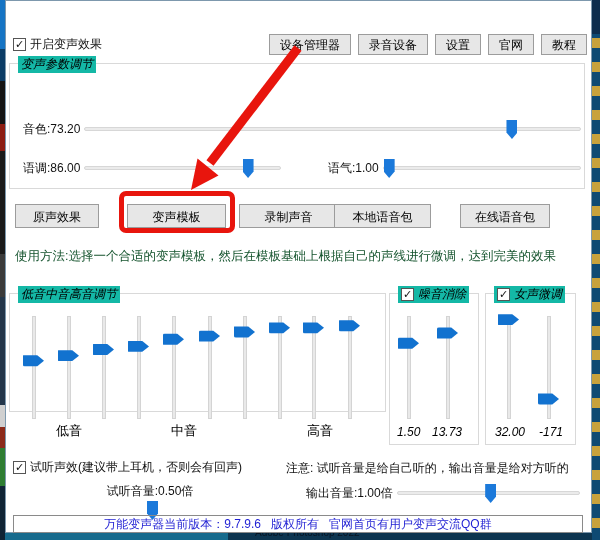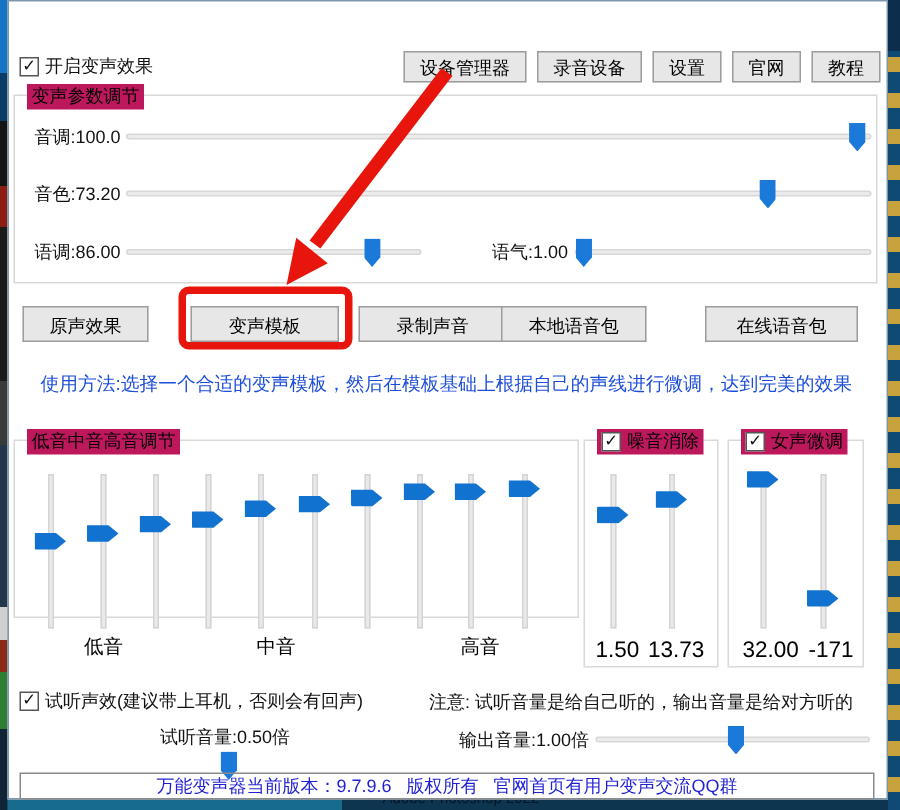--- a/index.html
+++ b/index.html
@@ -29,42 +29,42 @@
 
   .chk { display:inline-flex; align-items:center; gap:4px; }
   .chk .box { width:13px; height:13px; border:1px solid #555; background:#fff; display:inline-flex; align-items:center; justify-content:center; font-size:11px; color:#111; line-height:1; }
 
   .topbar-check { position:absolute; left:7px; top:35px; }
   .topbar-buttons { position:absolute; right:4px; top:33px; display:flex; gap:7px; }
   .btn { background:#e7e7e7; border:1px solid #9c9c9c; padding:2px 10px; font-size:12px; color:#000; text-align:center; line-height:16px; }
   .topbar-buttons .btn { height:21px; }
 
   .groupbox { position:absolute; border:1px solid #d9d9d9; }
-  .groupbox .gb-label { position:absolute; top:-8px; left:8px; background:#be185d; padding:0 3px; font-size:12px; color:#000; }
+  .groupbox .gb-label { position:absolute; top:-8px; left:8px; background:#14b8a6; padding:0 3px; font-size:12px; color:#000;font-style:italic; }
 
   
   .hrow { position:absolute; display:flex; align-items:center; height:20px; }
   .hlabel { white-space:nowrap; margin-right:4px; }
   .hslider { position:relative; height:20px; }
   .htrack { position:absolute; left:0; right:0; top:8px; height:4px; background:#ebebeb; border:1px solid #d7d7d7; border-radius:2px; }
   .hthumb { position:absolute; top:1px; width:11px; height:19px; margin-left:-5px; background:#1b79da;
     clip-path:polygon(0 0,100% 0,100% 66%,50% 100%,0 66%); }
 
   
   .vslider { position:absolute; width:24px; }
   .vtrack { position:absolute; left:50%; top:0; bottom:0; width:4px; margin-left:-2px; background:#e9e9e9; border:1px solid #d4d4d4; }
   .vthumb { position:absolute; left:1px; width:21px; height:13px; margin-top:-7px; background:#1272cf;
     clip-path:polygon(0 8%,68% 8%,100% 50%,68% 92%,0 92%); border-radius:2px; }
 
   .action-btn { position:absolute; top:203px; height:24px; line-height:20px; }
   .red-rect { position:absolute; left:113px; top:190px; width:116px; height:42px; border:5px solid #e8150d; border-radius:7px; pointer-events:none; }
-  .usage { position:absolute; left:21px; top:247px; font-size:12.5px; color:#1d4ed8; white-space:pre; }
+  .usage { position:absolute; left:9px; top:247px; font-size:12.5px; color:#14532d; white-space:pre; }
 
   .eq-band-label { position:absolute; font-size:13px; color:#000; }
-  .val-label { position:absolute; font-size:15px; color:#000; }
+  .val-label { position:absolute; font-size:12px; color:#000;font-style:italic; }
 
   .monitor-check { position:absolute; left:7px; top:458px; }
   .note-text { position:absolute; left:280px; top:459px; white-space:pre; }
   .statusbar { position:absolute; left:7px; top:514px; width:570px; height:18px; border:1px solid #8a8a8a; display:flex; align-items:center; justify-content:center; }
   .statusbar span { color:#1f1fd3; font-size:12px; white-space:pre; }
 
   .arrow-svg { position:absolute; left:0; top:0; width:600px; height:540px; pointer-events:none; }
 </style>
 </head>
 <body>
@@ -88,27 +88,20 @@
       <div class="btn">录音设备</div>
       <div class="btn">设置</div>
       <div class="btn">官网</div>
       <div class="btn">教程</div>
     </div>
 
     <div class="groupbox" style="left:3px; top:62px; width:576px; height:126px;">
       <span class="gb-label">变声参数调节</span>
     </div>
 
-    <div class="hrow" style="left:17px; top:80px; width:558px;">
-      <span class="hlabel"><span>音调:</span><span>100.0</span></span>
-      <div class="hslider" style="flex:1">
-        <div class="htrack"></div>
-        <div class="hthumb" style="left: 98%;"></div>
-      </div>
-    </div>
 
     <div class="hrow" style="left:17px; top:118px; width:558px;">
       <span class="hlabel"><span>音色:</span><span>73.20</span></span>
       <div class="hslider" style="flex:1">
         <div class="htrack"></div>
         <div class="hthumb" style="left: 86%;"></div>
       </div>
     </div>
 
     <div class="hrow" style="left:17px; top:157px; width:258px;">
@@ -124,21 +117,21 @@
       <div class="hslider" style="flex:1">
         <div class="htrack"></div>
         <div class="hthumb" style="left: 3%;"></div>
       </div>
     </div>
 
     <div class="btn action-btn" style="left:9px;   width:84px;">原声效果</div>
     <div class="btn action-btn" style="left:121px; width:99px;">变声模板</div>
     <div class="btn action-btn" style="left:233px; width:99px;">录制声音</div>
     <div class="btn action-btn" style="left:328px; width:97px;">本地语音包</div>
-    <div class="btn action-btn" style="left:464px; width:102px;text-align:center;">在线语音包</div>
+    <div class="btn action-btn" style="left:454px; width:90px;text-align:center;">在线语音包</div>
     <div class="red-rect"></div>
 
     <div class="usage">使用方法:选择一个合适的变声模板，然后在模板基础上根据自己的声线进行微调，达到完美的效果</div>
 
     <div class="groupbox" style="left:3px; top:292px; width:377px; height:119px;">
       <span class="gb-label">低音中音高音调节</span>
 
       <div class="vslider" style="left:12px;  top:22px; height:103px;">
           <div class="vtrack"></div>
           <div class="vthumb" style="top: 44%;"></div>

